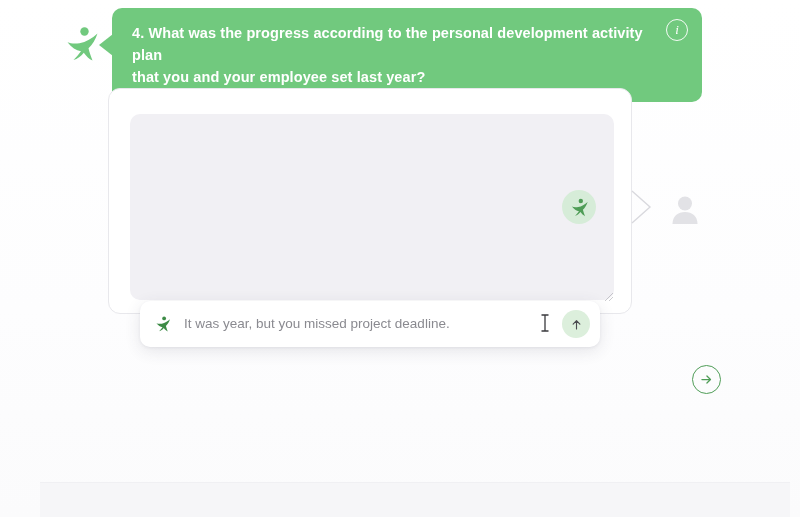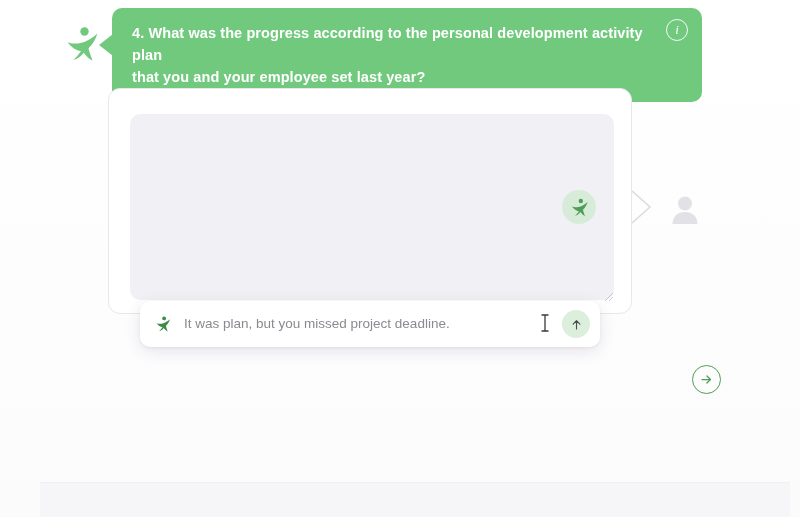--- a/index.html
+++ b/index.html
@@ -287,21 +287,21 @@
     <span class="suggestion-icon">
       <svg viewBox="0 0 40 40" width="18" height="18" aria-hidden="true">
         <circle cx="22.5" cy="7.5" r="4.2" fill="#3d8b46"></circle>
         <path d="M35.5 9.5 C30 14.5 24 18 17.5 19.2 C12.5 20 8.5 19.5 5.5 18.2
                  C9.5 23.5 14 26.5 19 27.2 C16.5 30.5 14 33.5 11.5 36
                  C15.5 35 19 32.5 21.8 28.8 C24.5 32.5 27 35 30.5 36.5
                  C29 32.5 27.5 28.5 26.5 24.2 C30.5 20.5 33.5 15.5 35.5 9.5 Z" fill="#3d8b46"></path>
       </svg>
     </span>
 
-    <span class="suggestion-text">It was plan, but you missed project deadline.</span>
+    <span class="suggestion-text">It was year, but you missed project deadline.</span>
 
     <span class="send-button">
       <svg viewBox="0 0 20 20" width="15" height="15" aria-hidden="true">
         <path d="M10 16 L10 5 M5.5 9.5 L10 4.8 L14.5 9.5" fill="none" stroke="#4a4a4f" stroke-width="1.5" stroke-linecap="round" stroke-linejoin="round"></path>
       </svg>
     </span>
 
   </div>
 
   <div class="text-cursor">

